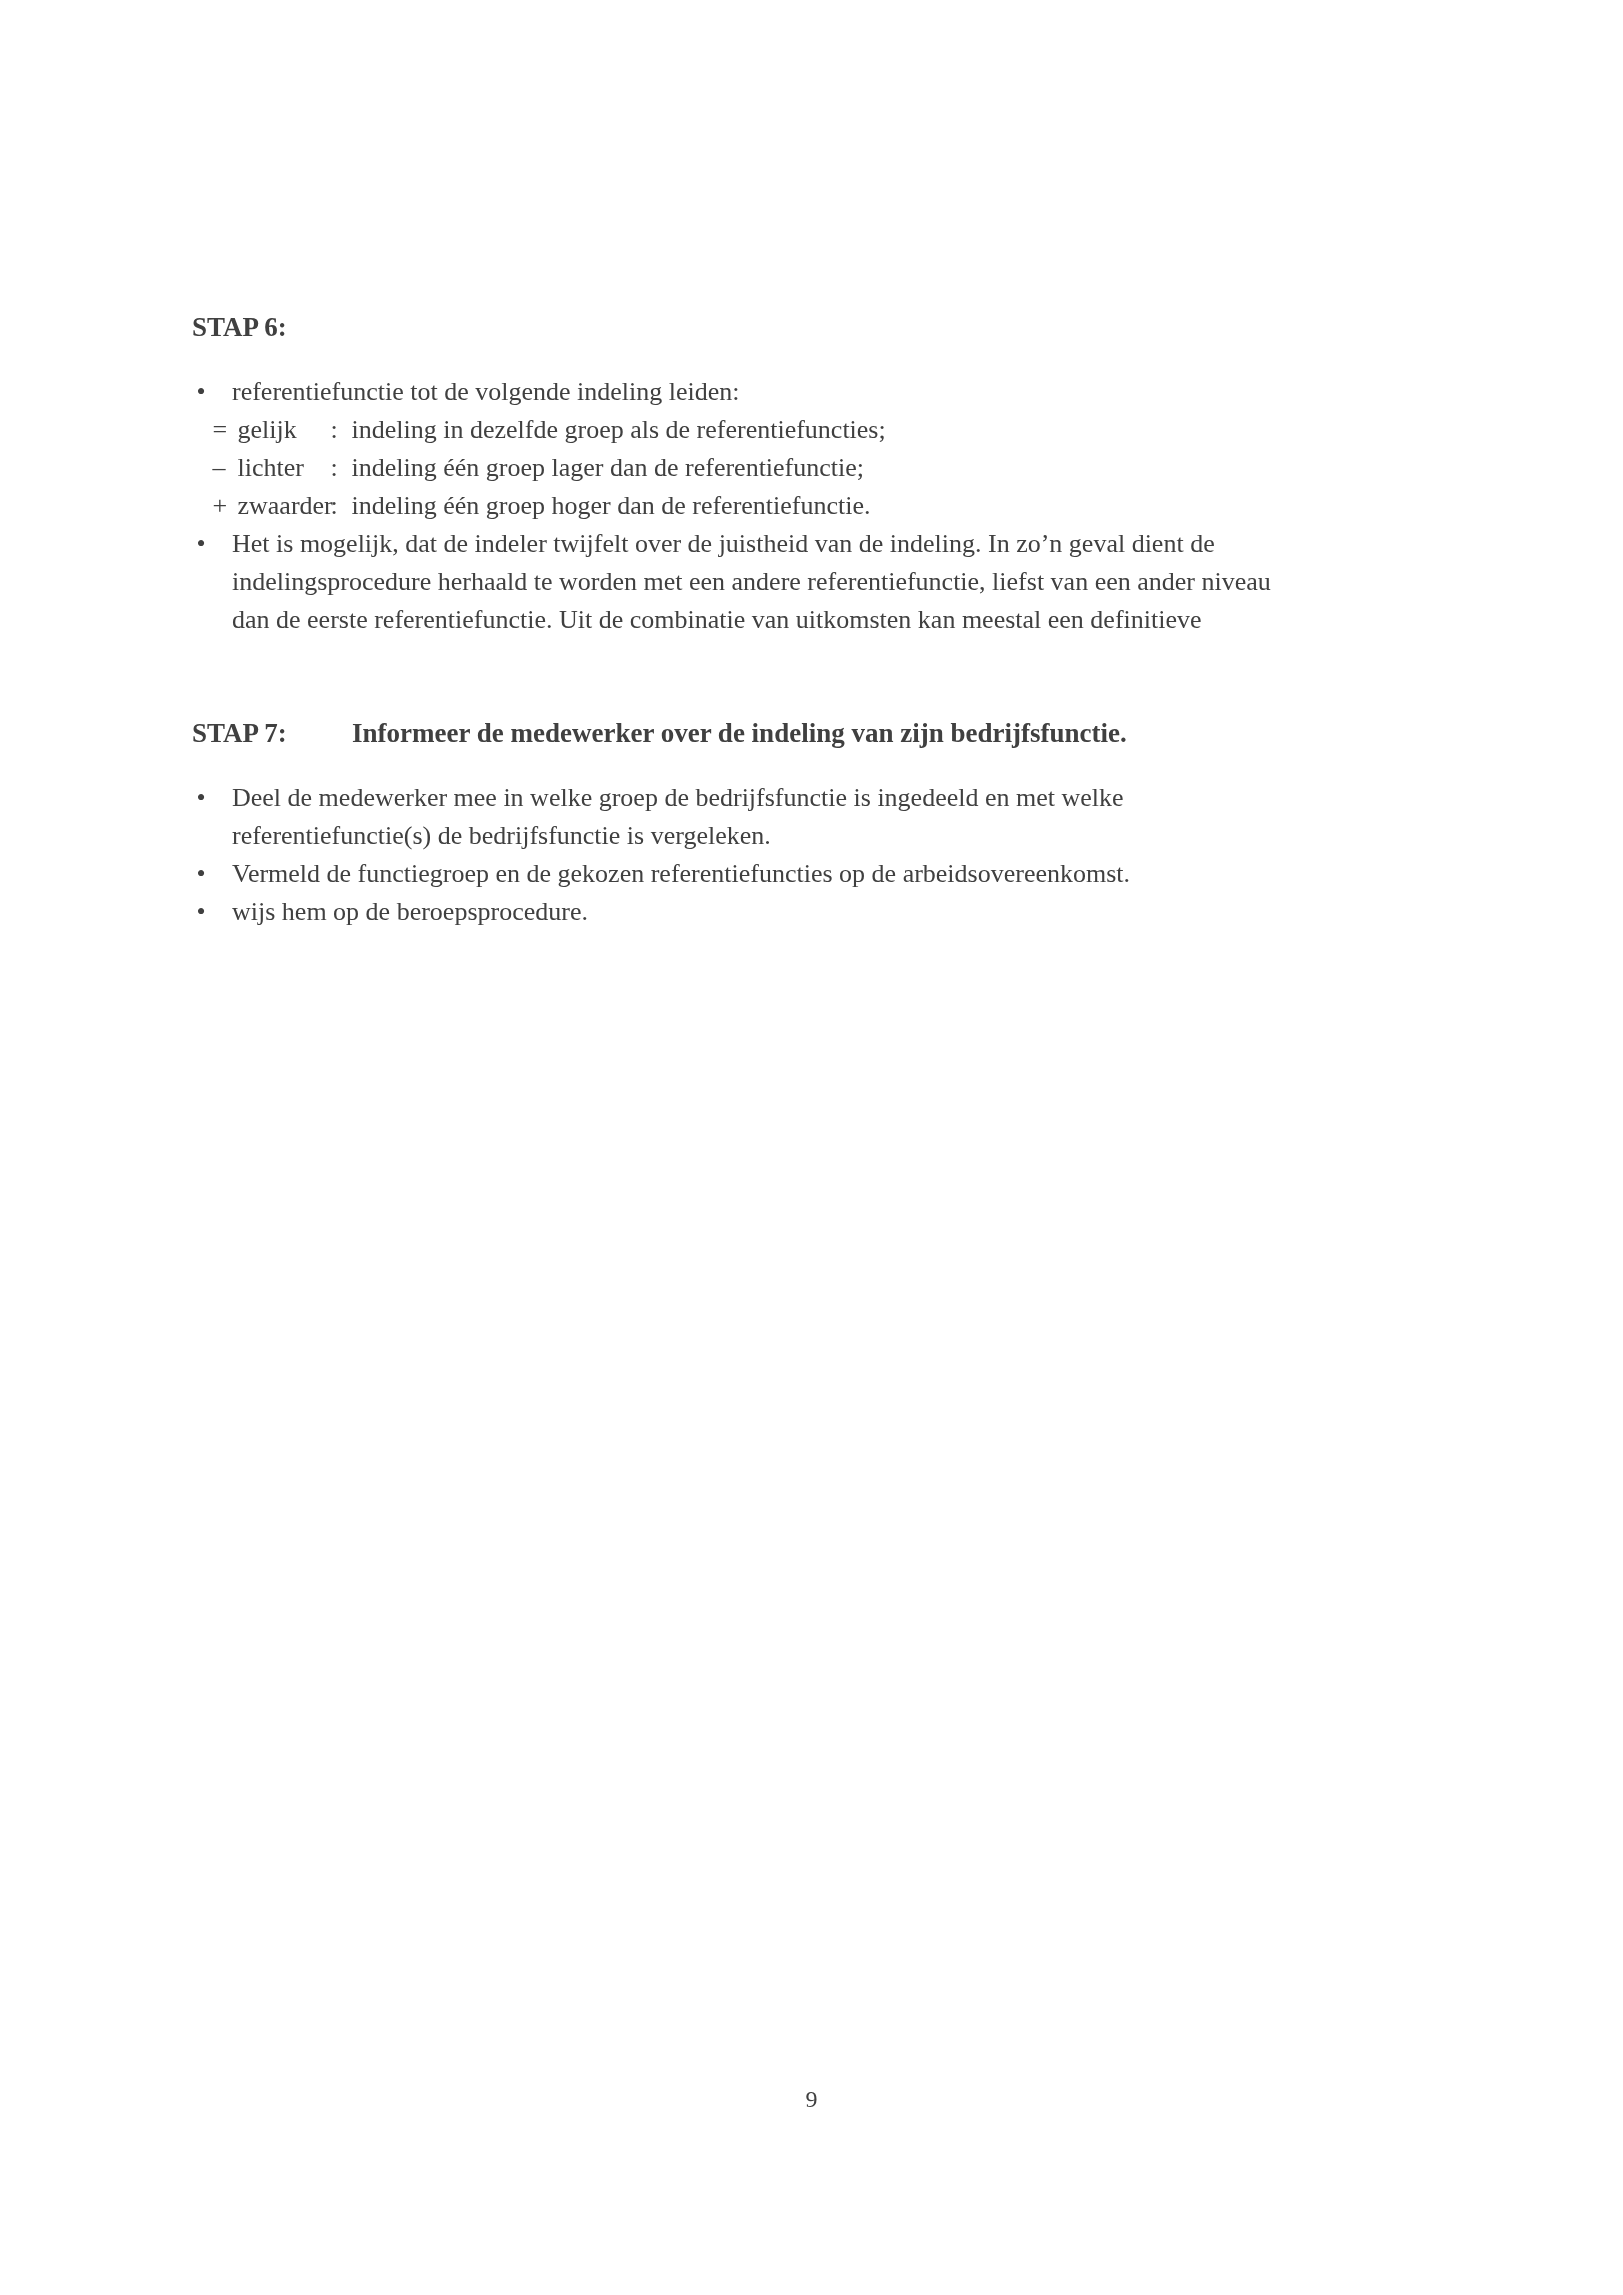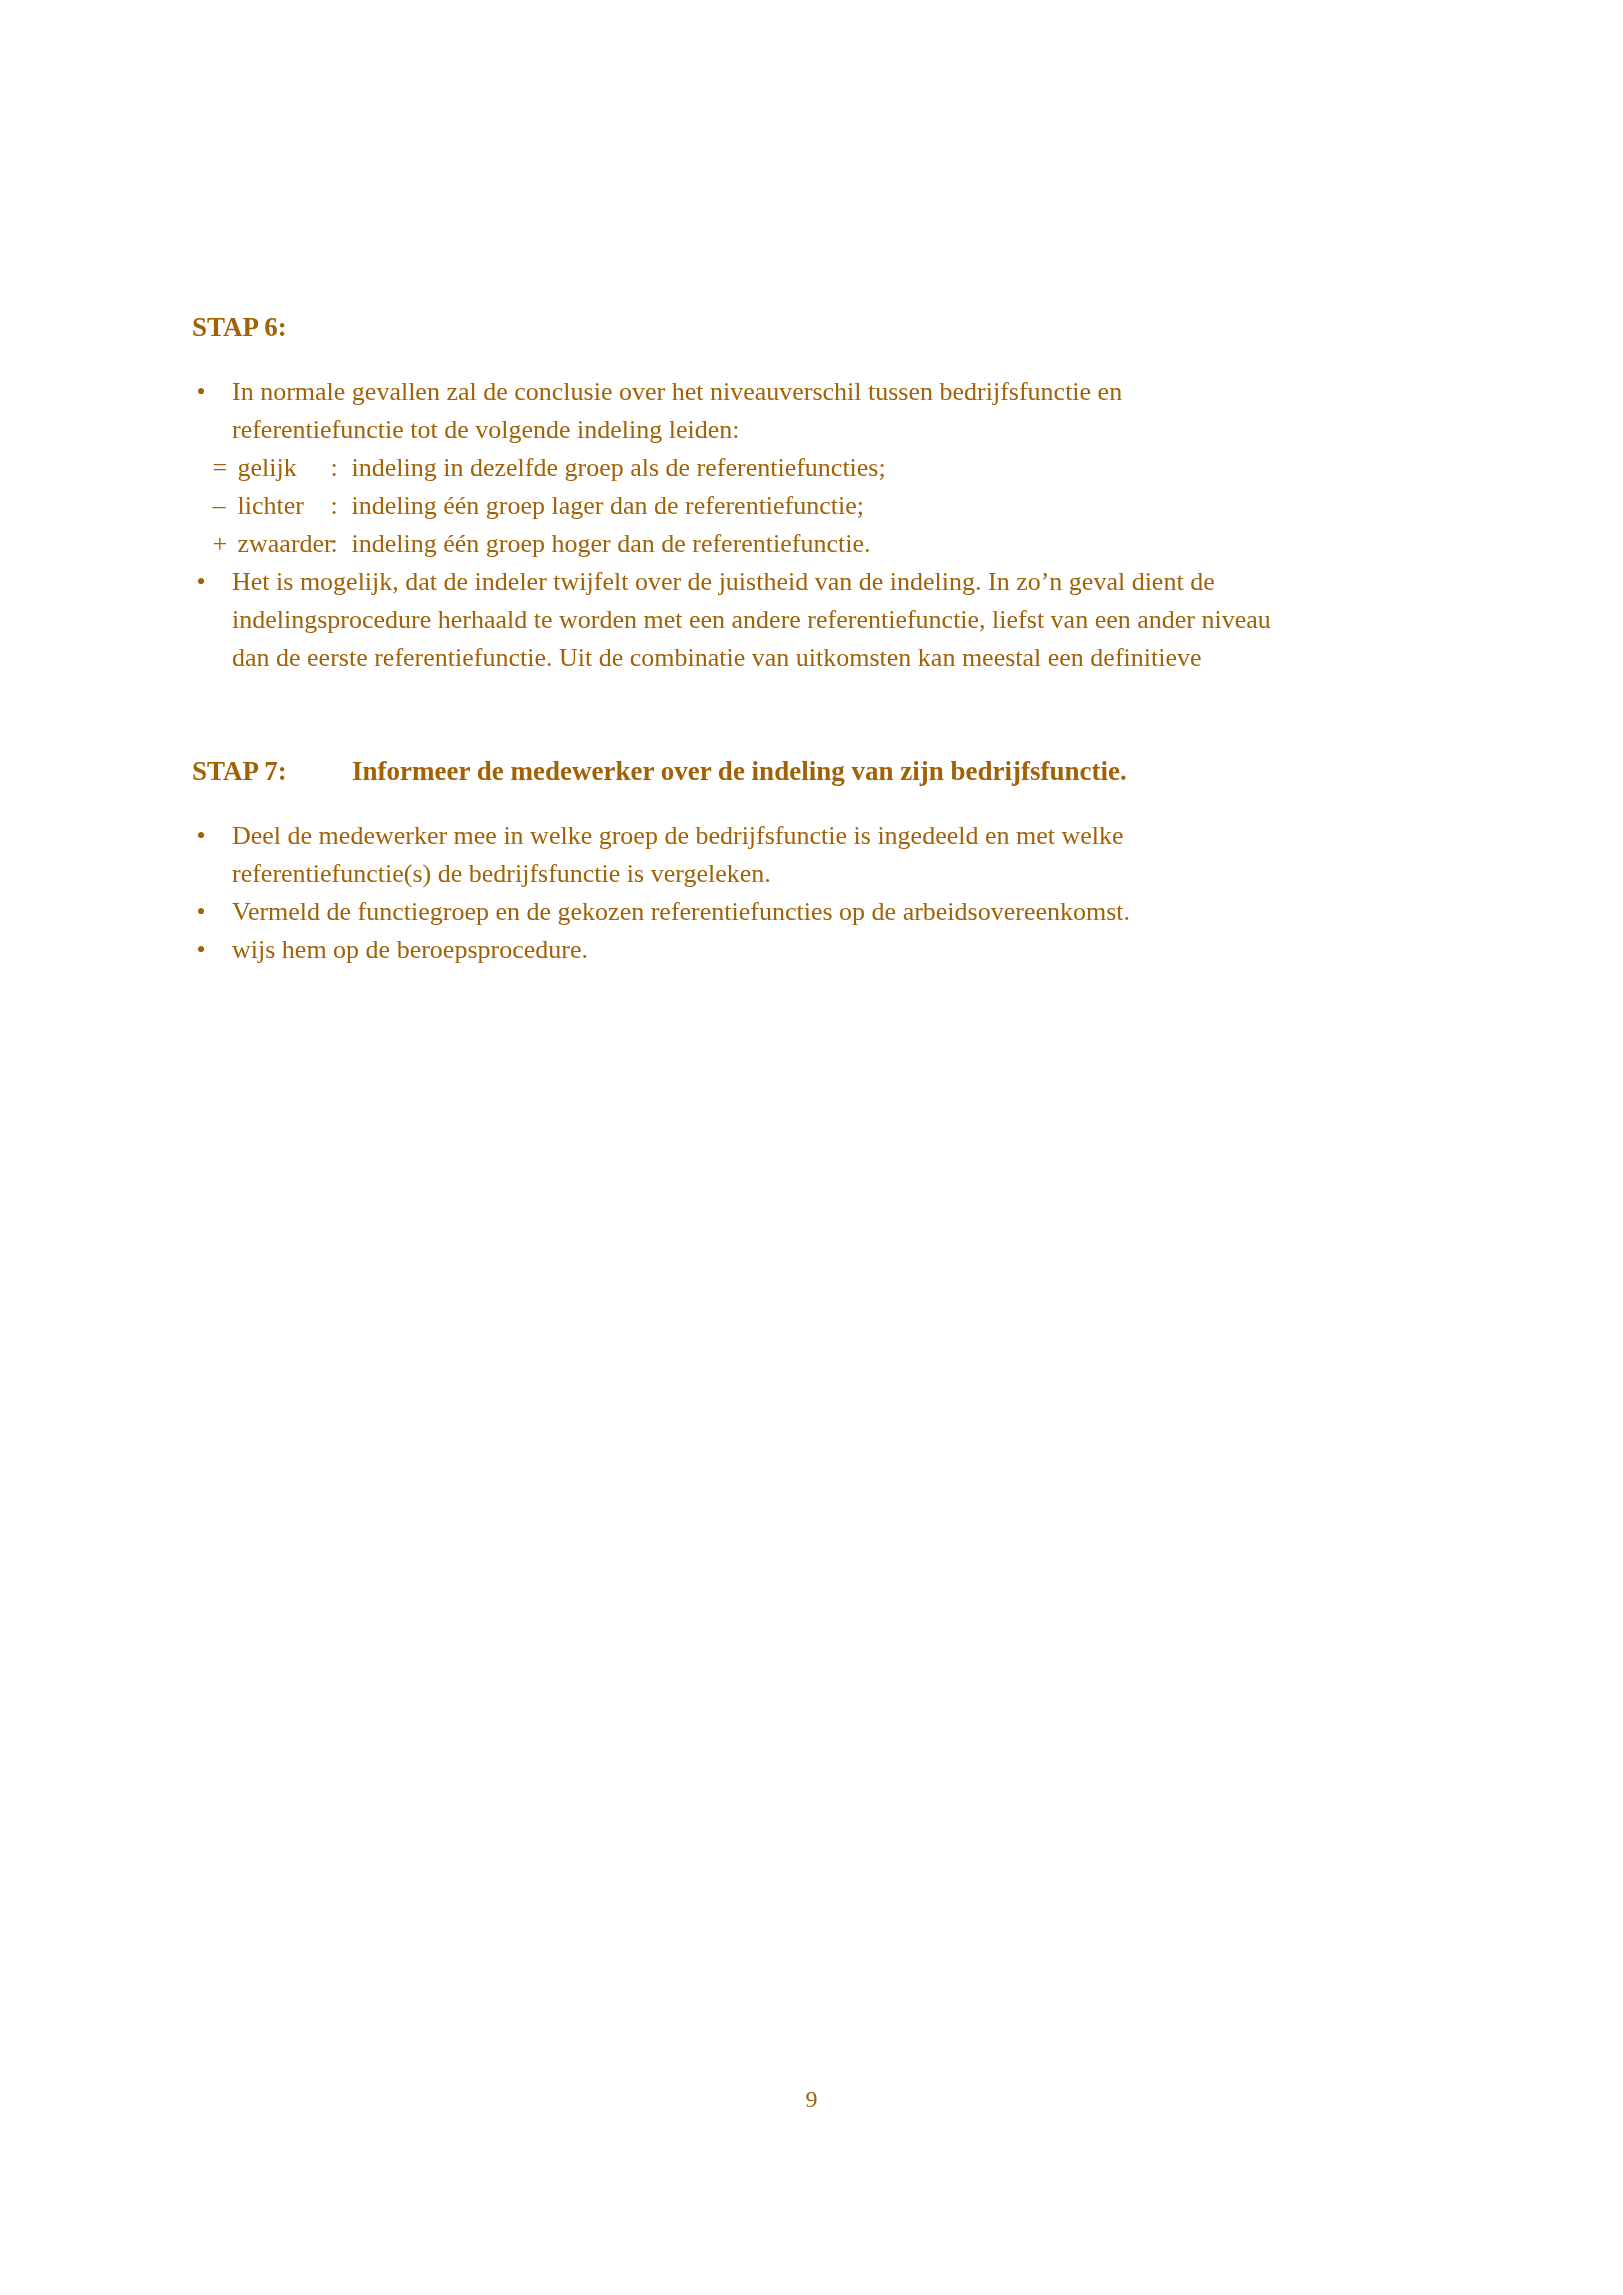--- a/index.html
+++ b/index.html
@@ -5,21 +5,21 @@
   html, body {
     margin: 0;
     padding: 0;
     background: #e8e8e8;
   }
   .page {
     position: relative;
     width: 1623px;
     height: 2295px;
     background: #ffffff;
-    color: #a16207;
+    color: #404040;
     font-family: "Liberation Serif", "DejaVu Serif", serif;
     overflow: hidden;
   }
   .content {
     position: absolute;
     left: 192px;
     top: 308px;
     width: 1330px;
   }
   .section { display: block; }
@@ -77,21 +77,20 @@
 <div class="page">
   <div class="content">
 
     <div class="section">
       <div class="heading">
         <span class="heading-label">STAP 6:</span>
       </div>
       <ul class="bullets">
         <li>
           <span class="marker">•</span>
-          <div class="line">In normale gevallen zal de conclusie over het niveauverschil tussen bedrijfsfunctie en</div>
           <div class="line">referentiefunctie tot de volgende indeling leiden:</div>
           <div class="subrow">
             <span class="sym">=</span>
             <span class="term">gelijk</span>
             <span class="colon">:</span>
             <span class="desc">indeling in dezelfde groep als de referentiefuncties;</span>
           </div>
           <div class="subrow">
             <span class="sym">–</span>
             <span class="term">lichter</span>

